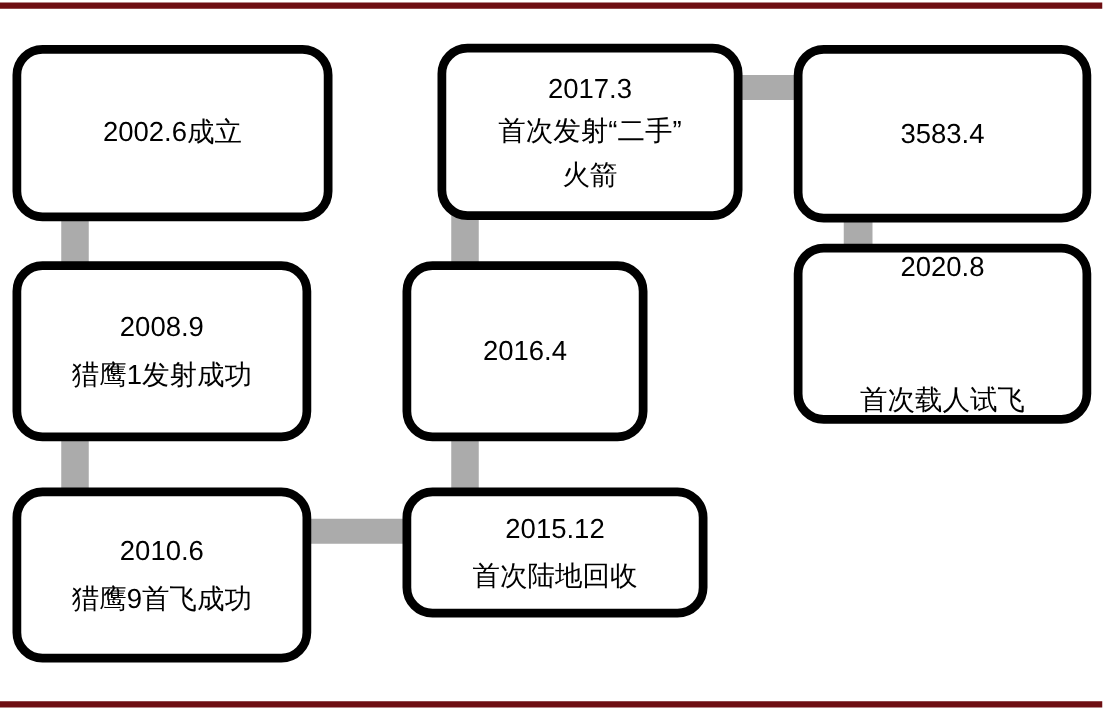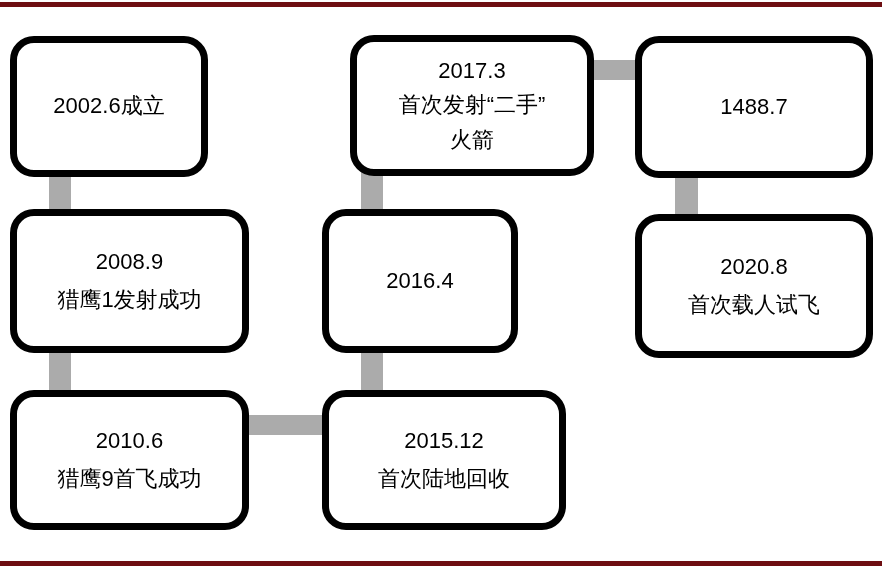--- a/index.html
+++ b/index.html
@@ -52,28 +52,28 @@
     z-index:2;
     color:var(--text);
     font-size:22px;
   }
   .box .line{
     text-align:center;
     line-height:1.1;
     white-space:nowrap;
   }
   
-  .pos-0{left:10px; top:36px; width:198px;height:141px;}
+  .pos-0{left:10px; top:36px; width:256px;height:141px;}
   .pos-1{left:10px; top:209px;width:239px;height:144px;}
   .pos-2{left:10px; top:390px;width:239px;height:140px;}
-  .pos-3{left:322px;top:390px;width:244px;height:140px;}
+  .pos-3{left:322px;top:390px;width:244px;height:104px;}
   .pos-4{left:322px;top:209px;width:196px;height:144px;}
   .pos-5{left:322px;top:35px; width:244px;height:141px;gap:10px;margin-left:28px;}
   .pos-6{left:635px;top:36px; width:238px;height:142px;}
-  .pos-7{left:635px;top:214px;width:238px;height:144px;}
+  .pos-7{left:635px;top:195px;width:238px;height:144px;justify-content:space-between;}
 </style>
 </head>
 <body>
 
 <div class="canvas">
   <div class="rule rule-top"></div>
   <div class="rule rule-bottom"></div>
 
   <div class="connector conn-2002-2008"></div>
   <div class="connector conn-2008-2010"></div>
@@ -101,20 +101,20 @@
       </div>
       <div class="box pos-4">
         <div class="line">2016.4</div>
       </div>
       <div class="box pos-5">
         <div class="line">2017.3</div>
         <div class="line">首次发射“二手”</div>
         <div class="line">火箭</div>
       </div>
       <div class="box pos-6">
-        <div class="line">1488.7</div>
+        <div class="line">3583.4</div>
       </div>
       <div class="box pos-7">
         <div class="line">2020.8</div>
         <div class="line">首次载人试飞</div>
       </div>
     </div>
 </div>
 
 </body></html>

